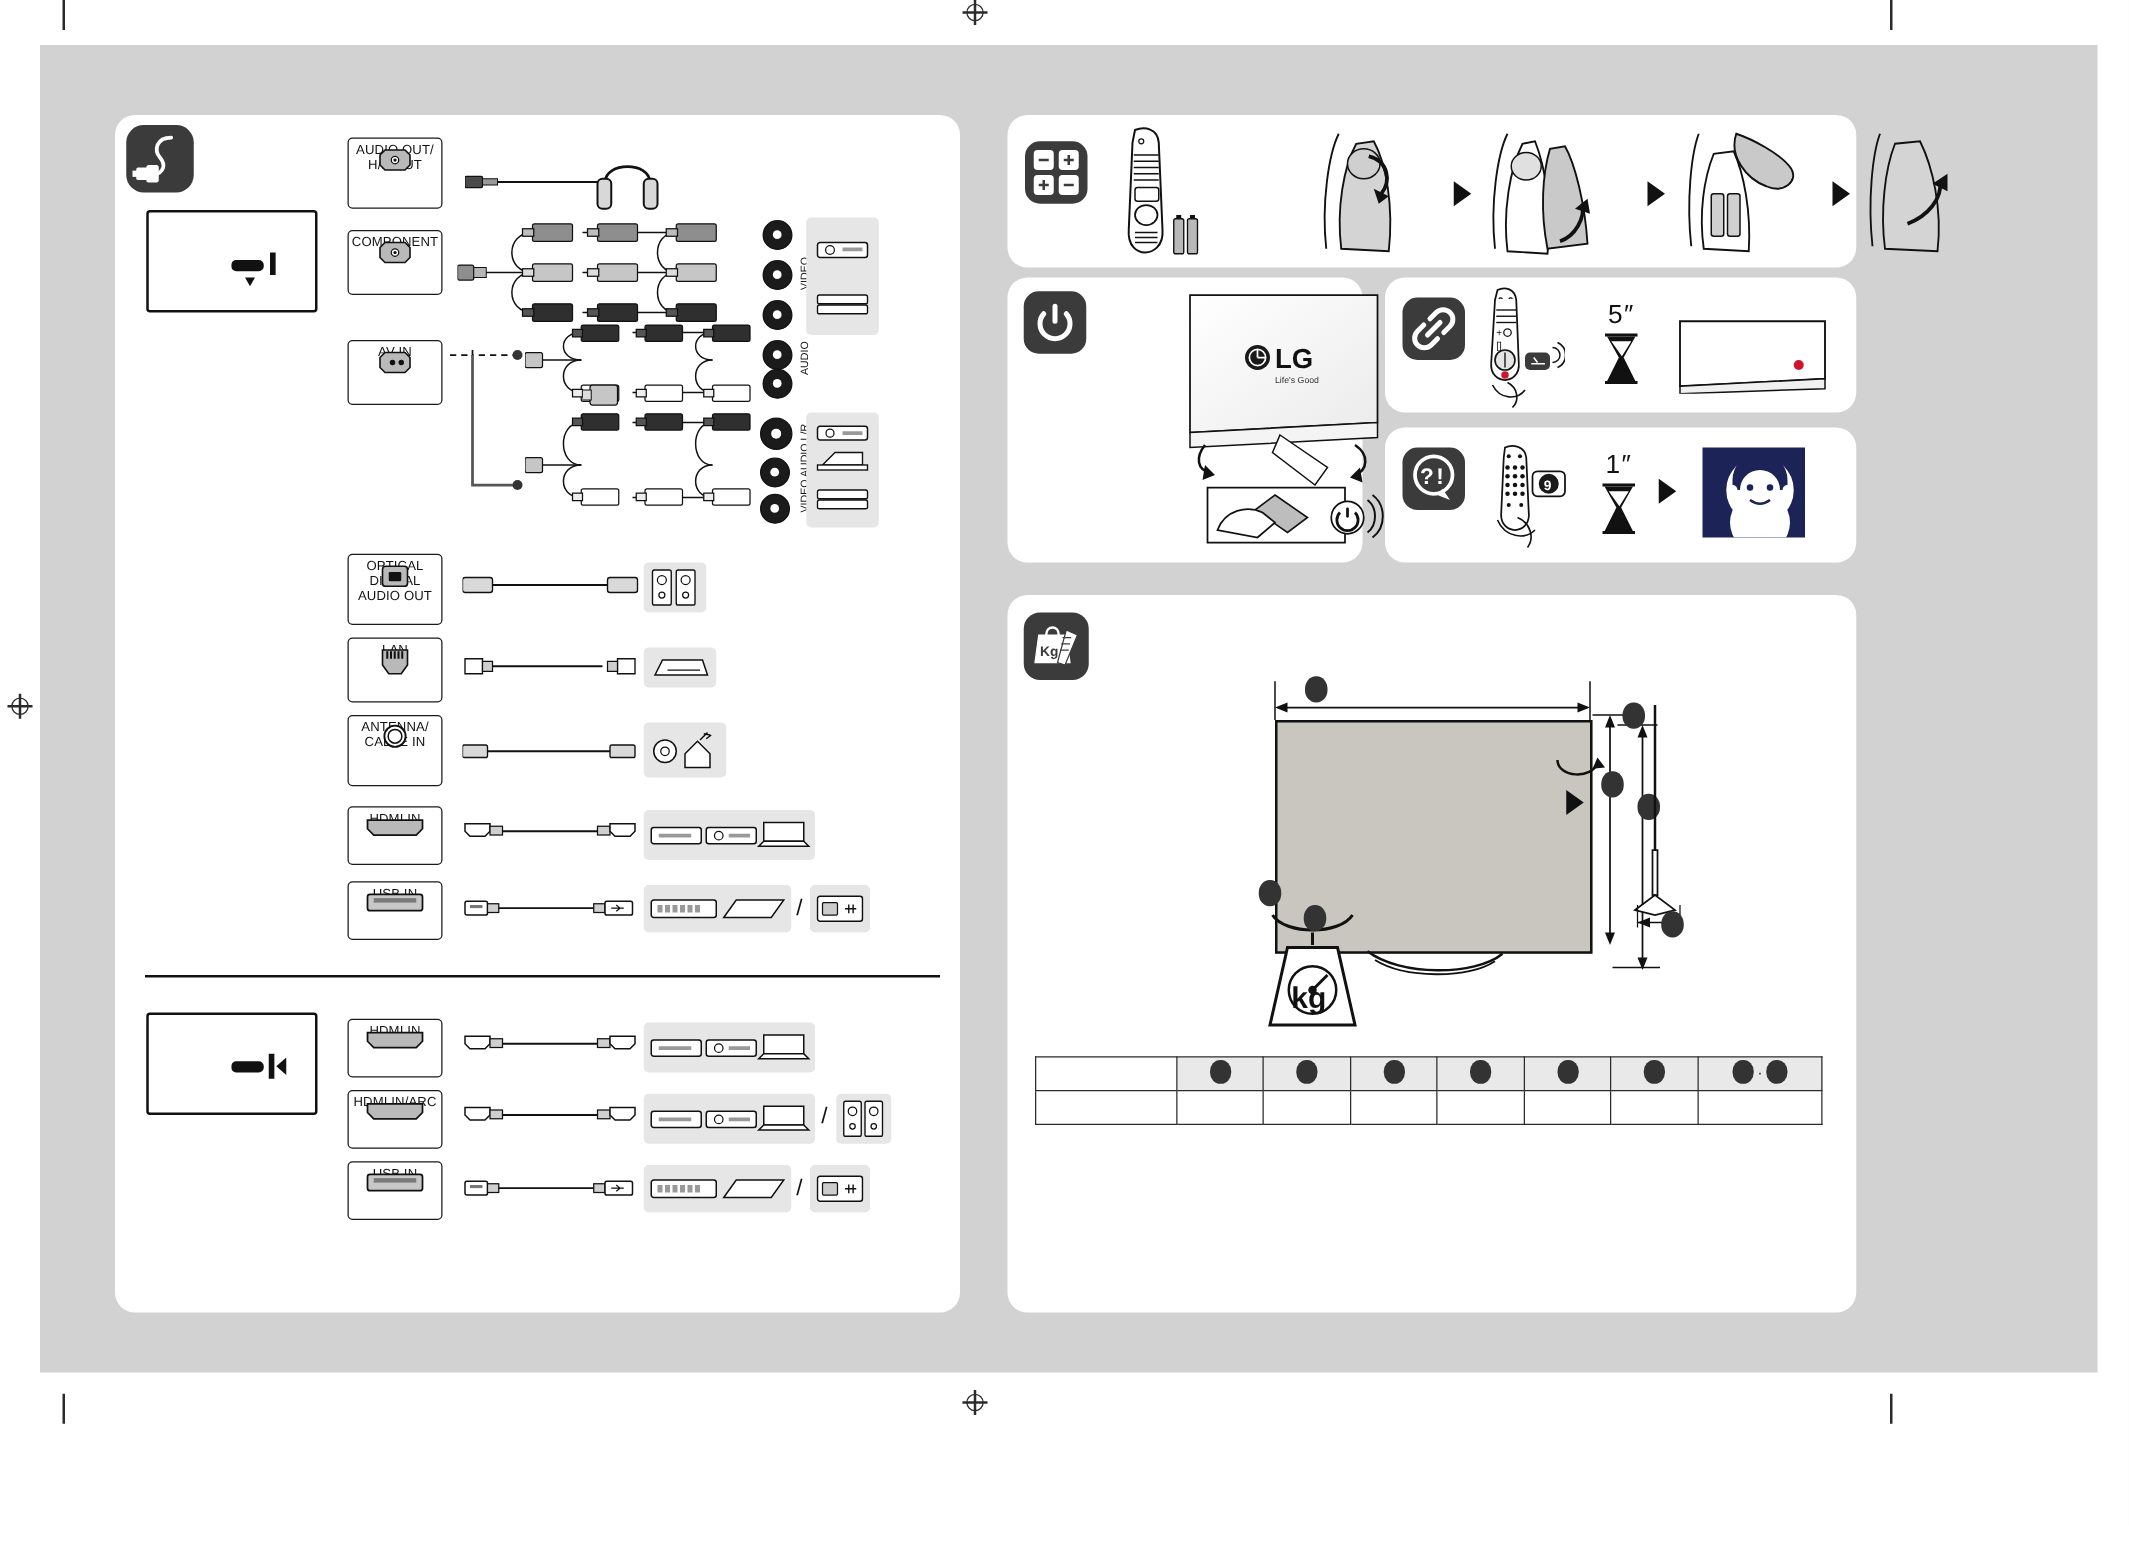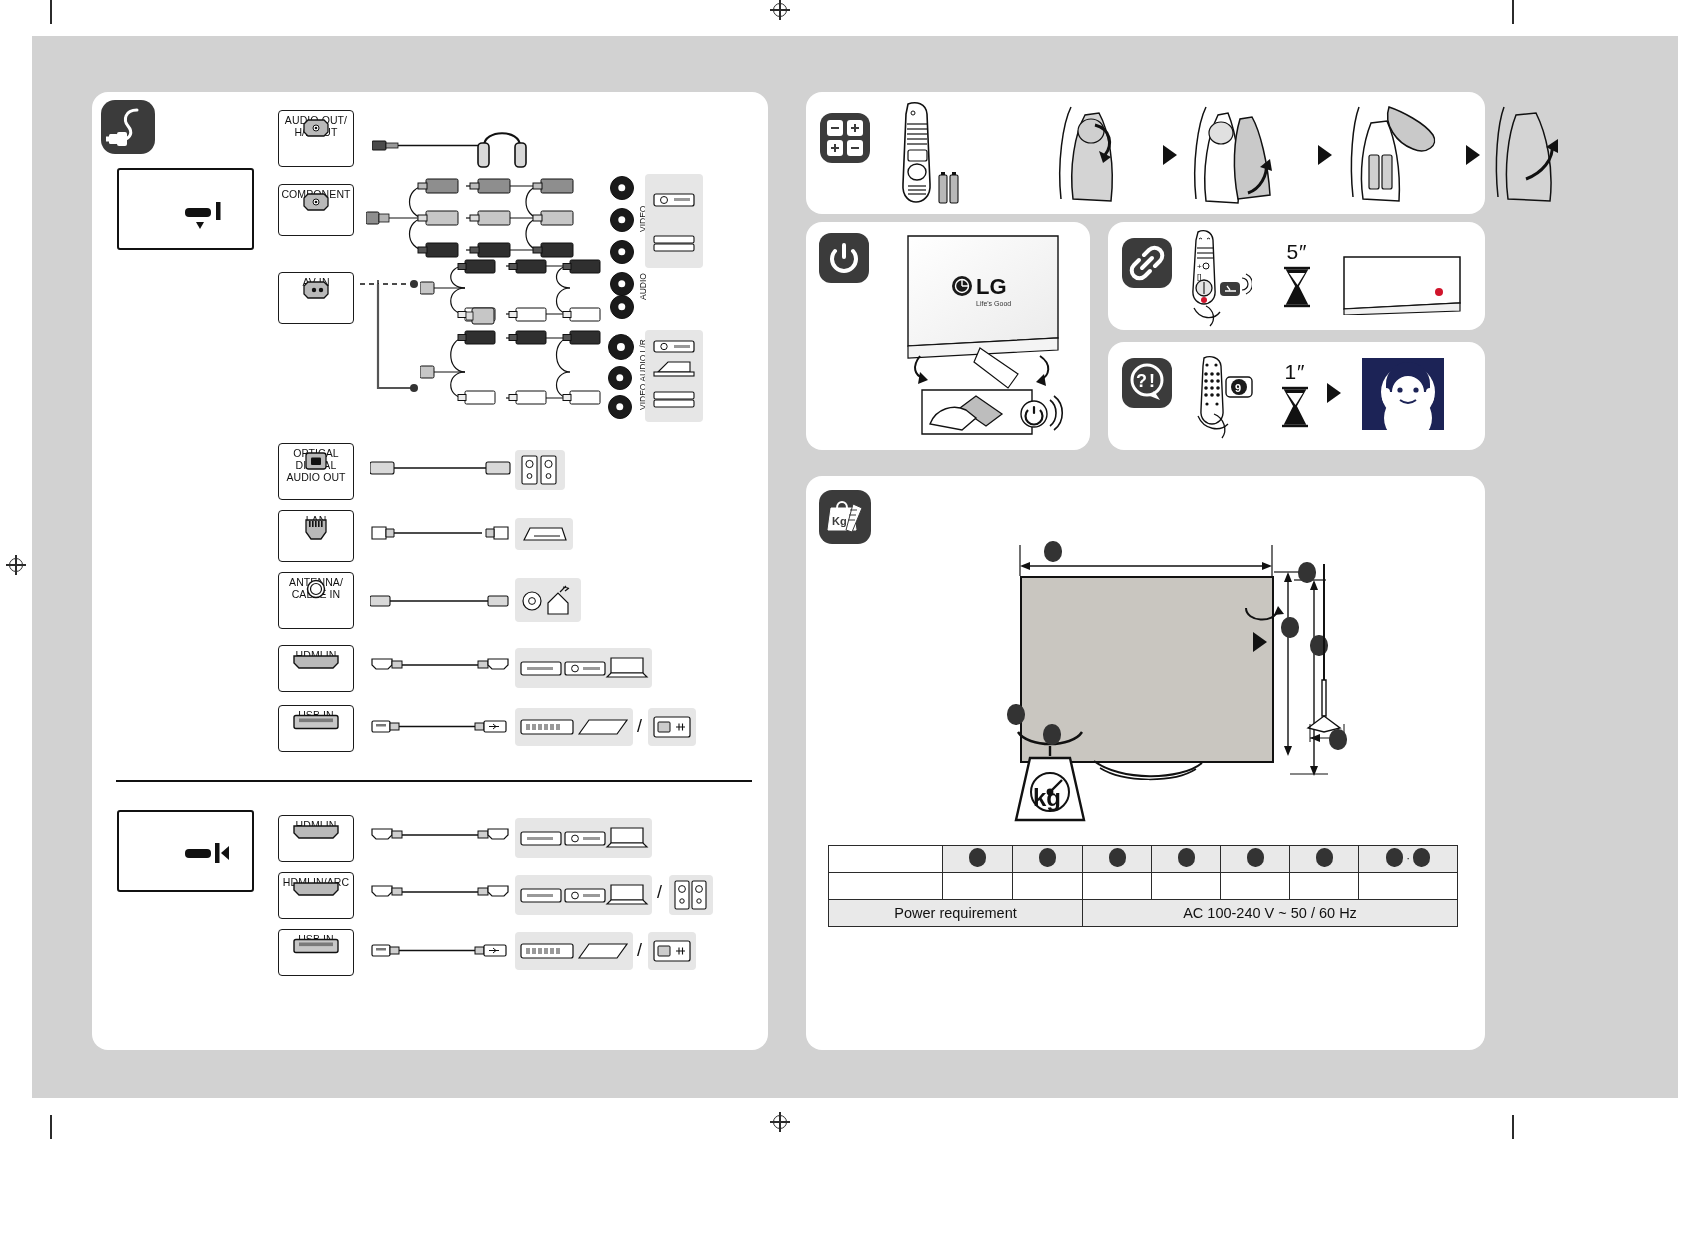--- a/index.html
+++ b/index.html
@@ -690,21 +690,21 @@
   </svg>
 </div>
 
 <div class="panel" style="left:806px;top:222px;width:284px;height:228px;"></div>
 <div class="badge" style="left:819px;top:233px;width:50px;height:50px;border-radius:12px;">
   <svg width="50" height="50" viewBox="0 0 50 50">
     <path d="M25 12 v12" stroke="#fff" stroke-width="4" stroke-linecap="round"></path>
     <path d="M16 18 A12 12 0 1 0 34 18" stroke="#fff" stroke-width="4" fill="none" stroke-linecap="round"></path>
   </svg>
 </div>
-<div class="blk" style="left:890px;top:228px;">
+<div class="blk" style="left:934px;top:228px;">
   <svg width="190" height="215" viewBox="0 0 190 215">
     <defs>
         <linearGradient id="scr" x1="0" y1="0" x2="1" y2="1">
           <stop offset="0" stop-color="#ffffff"></stop>
           <stop offset="1" stop-color="#ebebeb"></stop>
         </linearGradient>
       </defs>
     <polygon points="18,8 168,8 168,110 18,118" fill="url(#scr)" stop-color="#fff" stroke="#111" stroke-width="1.4"></polygon>
     <polygon points="18,118 168,110 168,122 18,130" fill="#f4f4f4" stroke="#111" stroke-width="1.2"></polygon>
     <g transform="translate(62,48)">
@@ -947,18 +947,14 @@
   <tr>
     <td class="blank"></td>
     <td class="blank"></td>
     <td class="blank"></td>
     <td class="blank"></td>
     <td class="blank"></td>
     <td class="blank"></td>
     <td class="blank"></td>
     <td class="blank"></td>
   </tr>
-  <tr>
-    <td colspan="3" style="font-size:14.5px;">Power requirement</td>
-    <td colspan="5" style="font-size:14.5px;">AC 100-240 V ~ 50 / 60 Hz</td>
-  </tr>
 </tbody>
   </table>
 
 </body></html>

